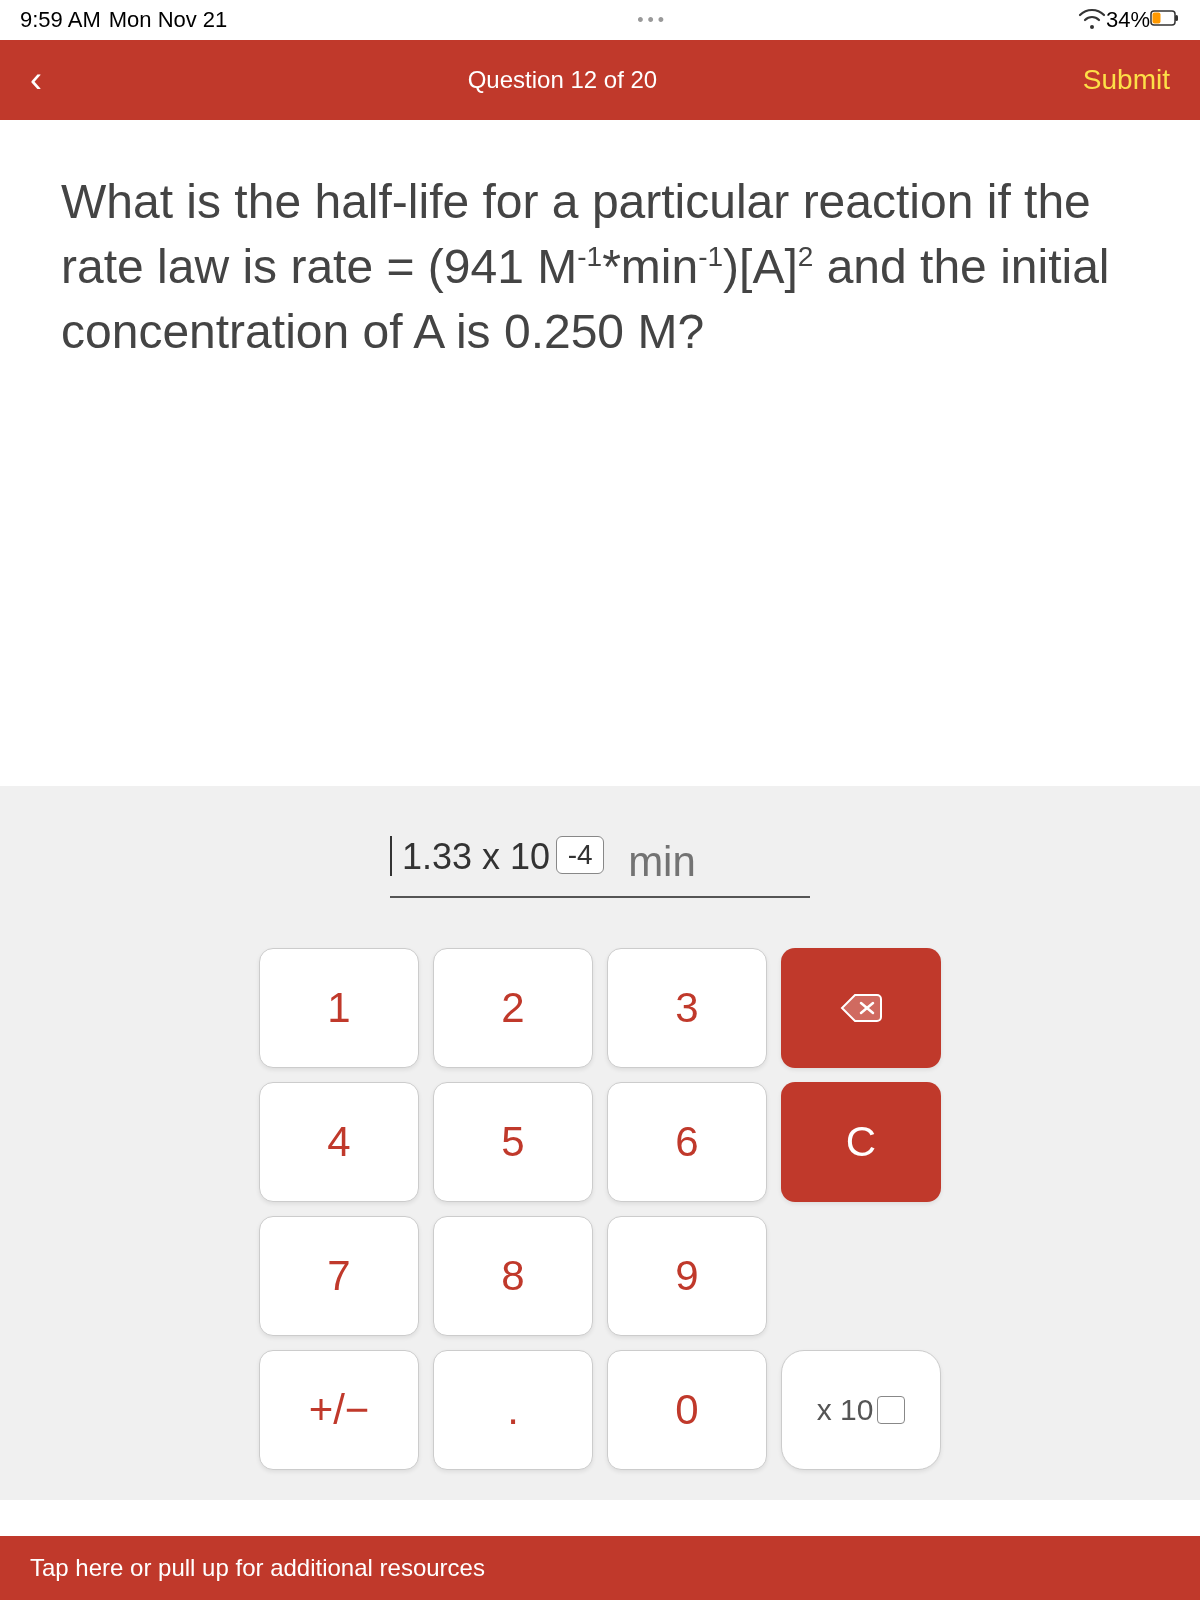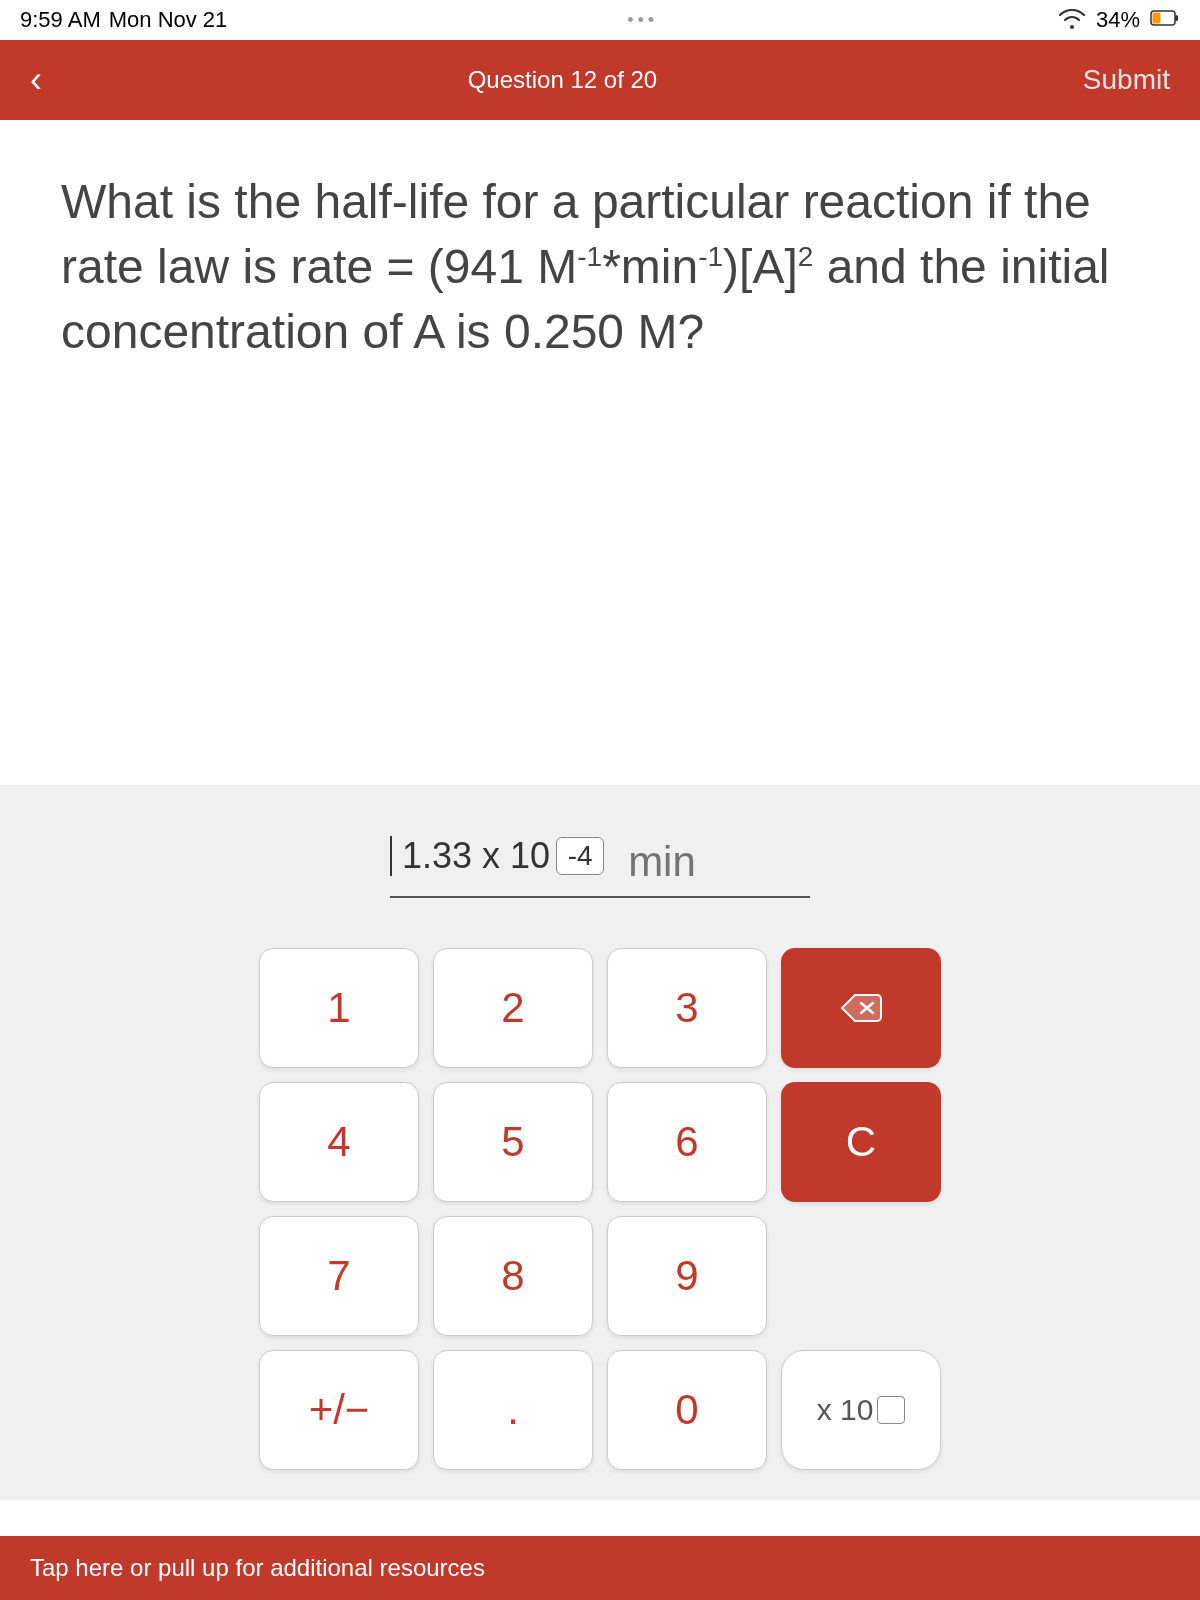--- a/index.html
+++ b/index.html
@@ -26,21 +26,20 @@
       font-weight: 500;
     }
     .status-bar-left {
       display: flex;
       align-items: center;
       gap: 8px;
     }
     .status-bar-right {
       display: flex;
       align-items: center;
-      gap: 10px;
     }
     .wifi-icon, .battery-icon {
       font-size: 20px;
     }
 
     
     .nav-bar {
       height: 80px;
       background: #c0392b;
       display: flex;
@@ -55,21 +54,21 @@
       cursor: pointer;
     }
     .nav-title {
       color: #fff;
       font-size: 24px;
       font-weight: 400;
       text-align: center;
       flex: 1;
     }
     .nav-submit {
-      color: #e5e5e5;
+      color: #fde047;
       font-size: 28px;
       font-weight: 400;
       cursor: pointer;
     }
 
     
     .question-area {
       padding: 50px 50px 30px 50px;
       background: #fff;
       flex: 1;
@@ -99,21 +98,21 @@
       gap: 14px;
       margin-bottom: 50px;
       padding-bottom: 10px;
       border-bottom: 2px solid #555;
       min-width: 420px;
     }
     .answer-display-value {
       font-size: 36px;
       color: #333;
       display: flex;
-      align-items: center;
+      align-items: flex-start;
       gap: 6px;
     }
     .cursor-bar {
       width: 2px;
       height: 40px;
       background: #333;
       display: inline-block;
       vertical-align: middle;
       margin-right: 4px;
     }

